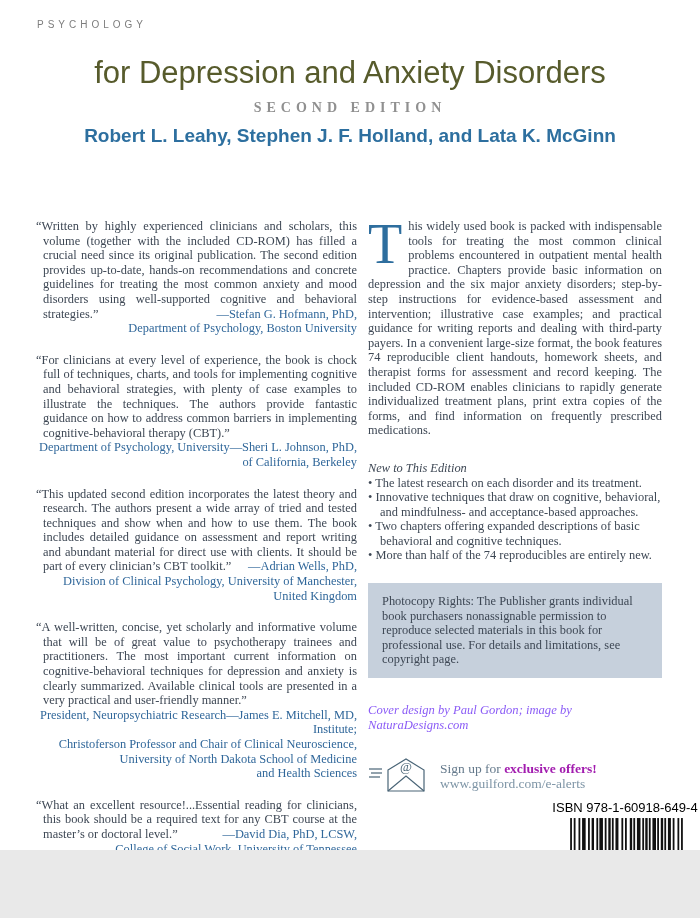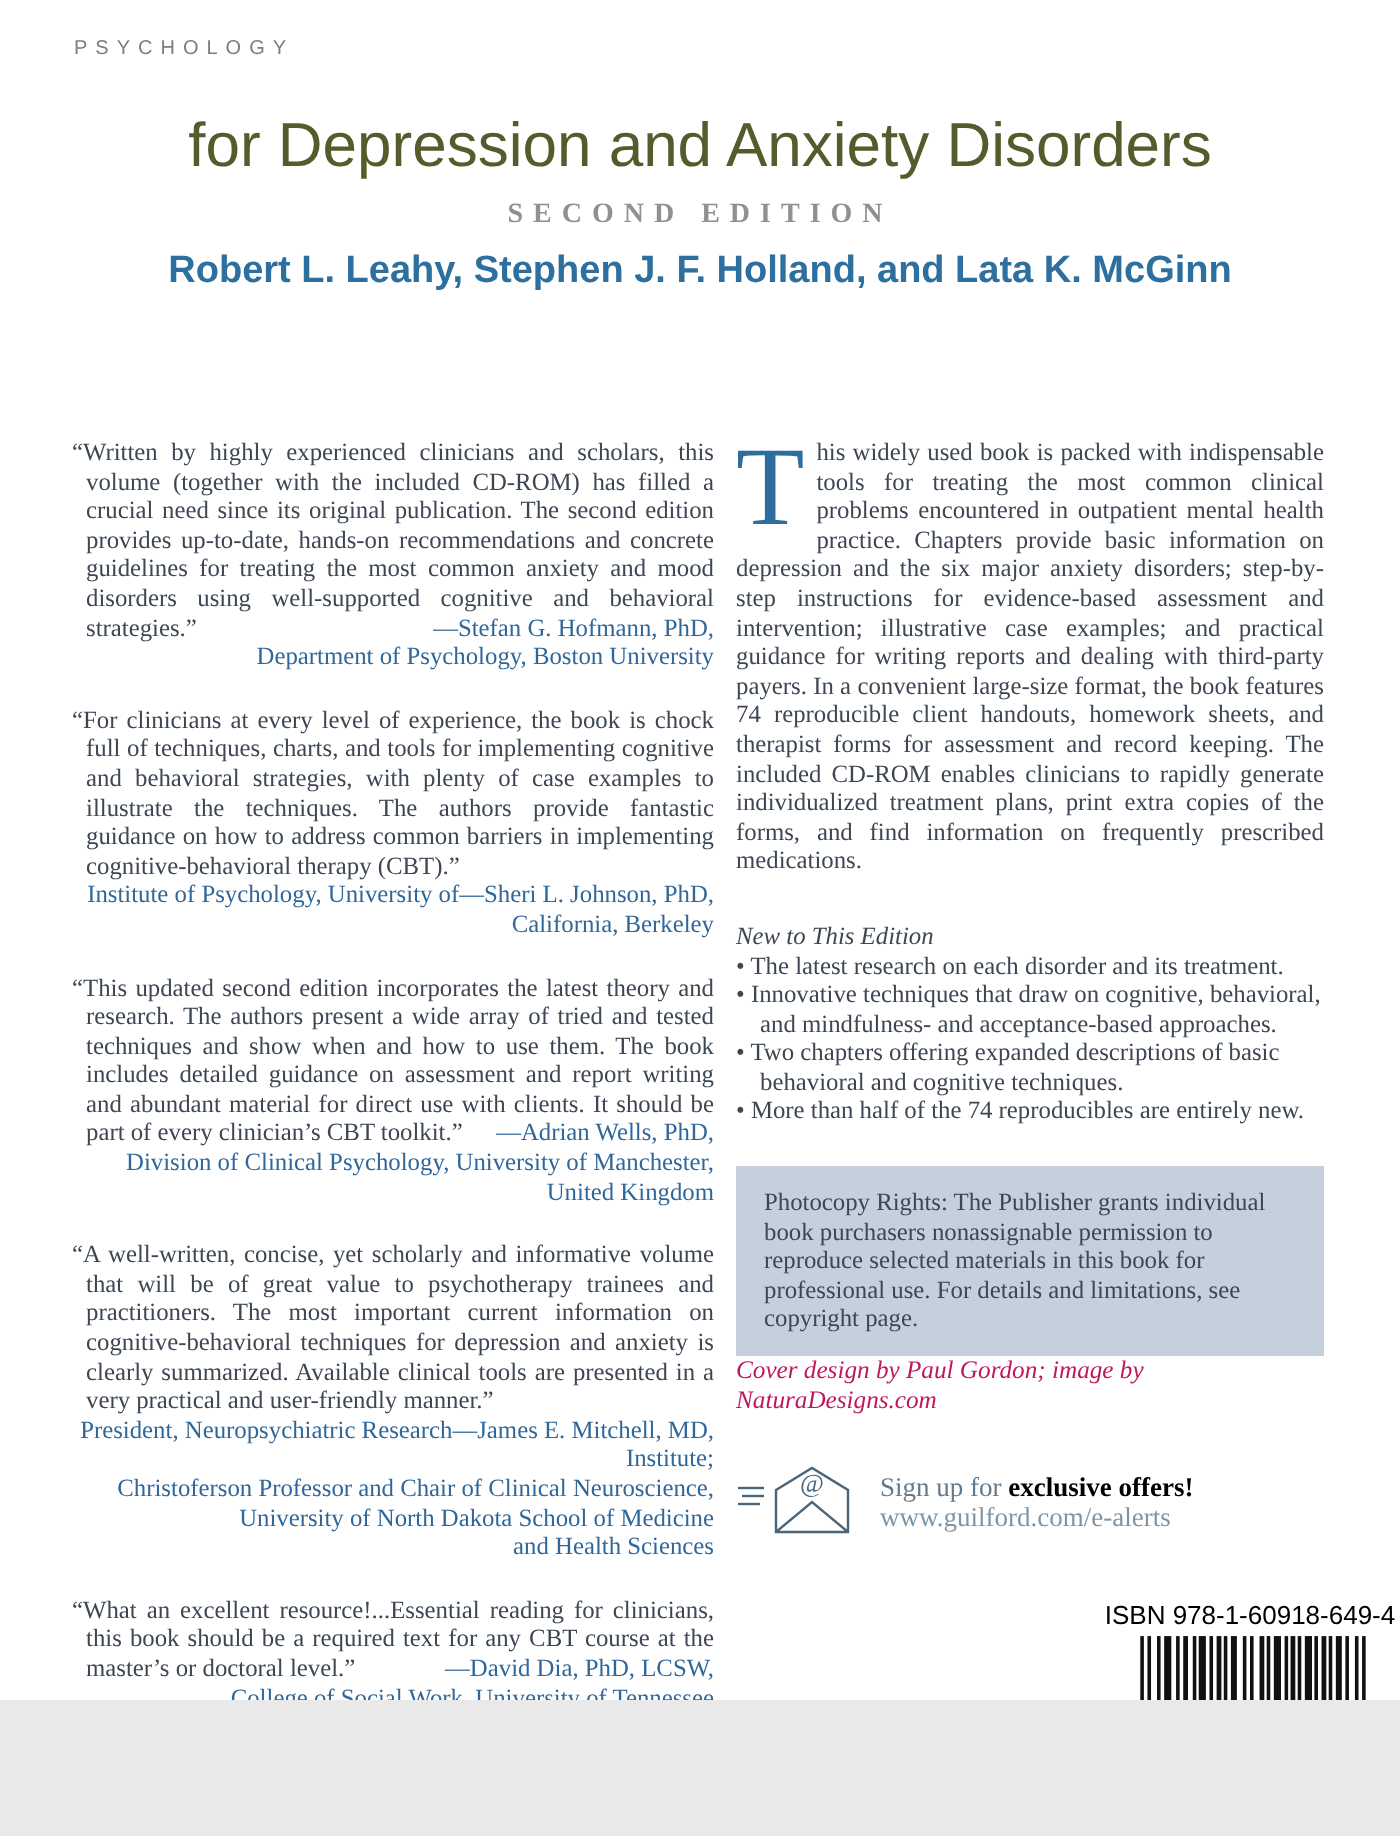--- a/index.html
+++ b/index.html
@@ -31,25 +31,25 @@
 
   .desc{margin:0;text-align:justify;}
   .dropcap{float:left;font-size:56px;line-height:44px;color:#2e6e9e;margin:3px 6px 0 0;}
 
   .new-heading{margin-top:23px;font-style:italic;}
   .bullet{padding-left:12px;text-indent:-12px;}
   .bullet::before{content:"• ";}
 
   .pbox{margin-top:20px;background:#c6d0dc;padding:11px 14px;color:#3d4754;}
 
-  .credits{font-style:italic;font-size:12.6px;color:#be185d;}
+  .credits{margin-top:25px;font-style:italic;font-size:12.6px;color:#8b5cf6;}
 
   .signup{margin-top:24px;display:flex;align-items:center;gap:10px;
           font-family:"Liberation Serif",serif;font-size:13.5px;color:#64798b;}
-  .signup b{color:#000000;}
+  .signup b{color:#a21caf;}
   .signup .url{color:#7e95a6;}
 
   
   .isbn{position:absolute;left:551px;top:800px;width:148px;text-align:center;}
   .isbn-label{font-family:"Liberation Sans",sans-serif;font-size:13px;color:#000;}
   .isbn svg{margin-top:3px;}
 </style>
 </head>
 <body>
 
@@ -67,21 +67,21 @@
 
   <div class="col-left">
 
     <div class="testimonial">
       <p class="quote"><span>“Written by highly experienced clinicians and scholars, this volume (together with the included CD-ROM) has filled a crucial need since its original publication. The second edition provides up-to-date, hands-on recommendations and concrete guidelines for treating the most common anxiety and mood disorders using well-supported cognitive and behavioral strategies.”</span><span class="attr-name">—Stefan G. Hofmann, PhD,</span></p>
       <div class="aff">Department of Psychology, Boston University</div>
     </div>
 
     <div class="testimonial">
       <p class="quote"><span>“For clinicians at every level of experience, the book is chock full of techniques, charts, and tools for implementing cognitive and behavioral strategies, with plenty of case examples to illustrate the techniques. The authors provide fantastic guidance on how to address common barriers in implementing cognitive-behavioral therapy (CBT).”</span><span class="attr-name">—Sheri L. Johnson, PhD,</span></p>
-      <div class="aff">Institute of Psychology, University of California, Berkeley</div>
+      <div class="aff">Department of Psychology, University of California, Berkeley</div>
     </div>
 
     <div class="testimonial">
       <p class="quote"><span>“This updated second edition incorporates the latest theory and research. The authors present a wide array of tried and tested techniques and show when and how to use them. The book includes detailed guidance on assessment and report writing and abundant material for direct use with clients. It should be part of every clinician’s CBT toolkit.”</span><span class="attr-name">—Adrian Wells, PhD,</span></p>
       <div class="aff">Division of Clinical Psychology, University of Manchester,
 United Kingdom</div>
     </div>
 
     <div class="testimonial">
       <p class="quote"><span>“A well-written, concise, yet scholarly and informative volume that will be of great value to psychotherapy trainees and practitioners. The most important current information on cognitive-behavioral techniques for depression and anxiety is clearly summarized. Available clinical tools are presented in a very practical and user-friendly manner.”</span><span class="attr-name">—James E. Mitchell, MD,</span></p>

